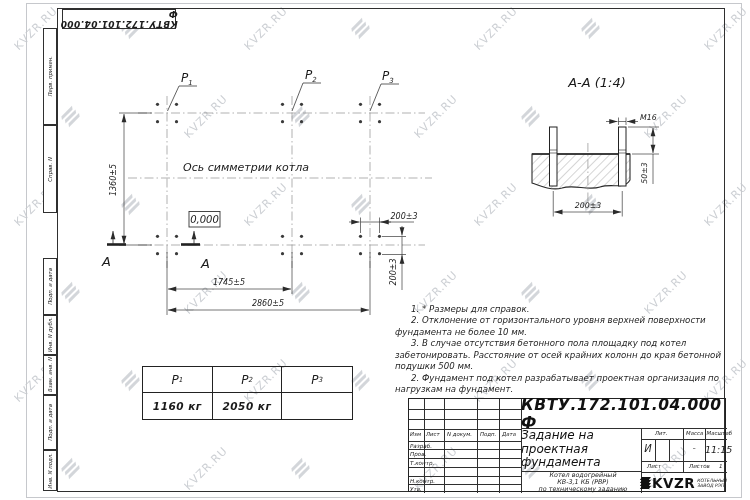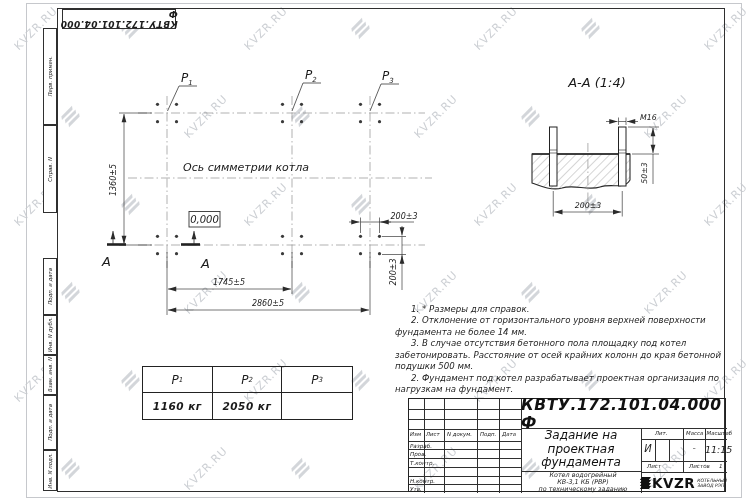--- a/index.html
+++ b/index.html
@@ -39,21 +39,21 @@
   #loads .hd{font-size:12px;}
   #loads .hd sub{font-size:7px;}
   #loads .val{font-size:10.5px;letter-spacing:.5px;font-weight:bold;}
   
   #tb{position:absolute;left:408px;top:398px;width:318px;height:94px;border:1.4px solid #222;z-index:6;background:transparent;}
   .ln{position:absolute;background:#2f2f2f;}
   .tbt{position:absolute;font-style:italic;color:#1c1c1c;white-space:nowrap;}
   #tb-doc{position:absolute;left:112px;top:0;width:206px;height:29px;display:flex;align-items:center;
     justify-content:center;font-style:italic;font-weight:600;font-size:15.5px;letter-spacing:.6px;color:#111;}
   #tb-title{position:absolute;left:112px;top:29px;width:120px;height:43px;display:flex;flex-direction:column;
-    align-items:center;justify-content:center;font-style:italic;font-size:12px;line-height:13.5px;color:#111;}
+    justify-content:center;font-style:italic;font-size:12px;line-height:13.5px;color:#111;}
   #tb-subject{position:absolute;left:112px;top:72px;width:124px;height:22px;display:flex;flex-direction:column;
     align-items:center;justify-content:center;font-style:italic;font-size:6.4px;line-height:7px;color:#222;}
   #tb-logo{position:absolute;left:232px;top:73px;width:86px;height:21px;display:flex;align-items:center;
     justify-content:center;gap:2px;}
   #tb-logo .bars{width:13px;height:12px;display:flex;flex-direction:column;justify-content:space-between;}
   #tb-logo .bars i{display:block;height:2.8px;background:#111;transform:skewX(-35deg);}
   #tb-logo .kv{font-weight:bold;font-size:13.5px;letter-spacing:.5px;color:#111;}
   #tb-logo .co{font-size:4.6px;line-height:5px;color:#222;font-style:italic;}
   #format-note{position:absolute;left:648px;top:521px;width:80px;text-align:center;font-style:italic;
     font-size:7px;color:#222;z-index:6;}
@@ -346,21 +346,21 @@
     </g>
     <g fill="#1a1a1a" font-style="italic" font-size="7.8">
       <text x="640" y="120">М16</text>
       <text x="647" y="173" text-anchor="middle" transform="rotate(-90 647 173)">50±3</text>
       <text x="588" y="208" text-anchor="middle">200±3</text>
     </g>
   </svg>
 
   <div id="notes">
     <p>1. * Размеры для справок.</p>
-    <p>2. Отклонение от горизонтального уровня верхней поверхности фундамента не более 14 мм.</p>
+    <p>2. Отклонение от горизонтального уровня верхней поверхности фундамента не более 10 мм.</p>
     <p>3. В случае отсутствия бетонного пола площадку под котел забетонировать. Расстояние от осей крайних колонн до края бетонной подушки 500 мм.</p>
     <p>2. Фундамент под котел разрабатывает проектная организация по нагрузкам на фундамент.</p>
   </div>
 
   <div id="loads">
     <div class="cell hd">
         <span>P</span>
         <sub>1</sub>
       </div>
     <div class="cell hd">

